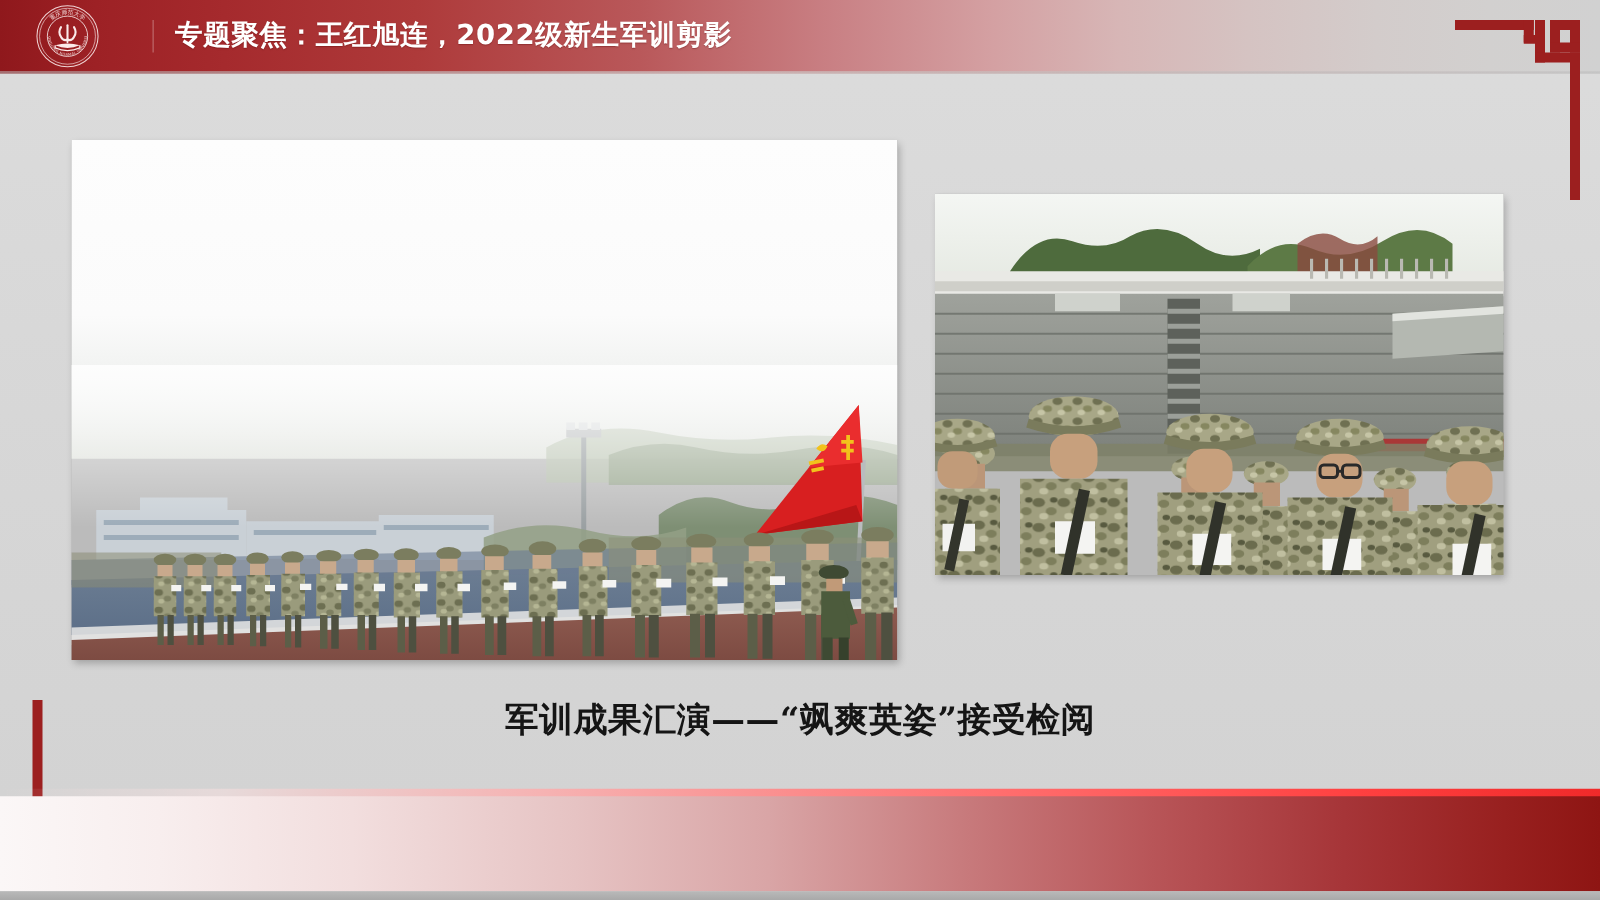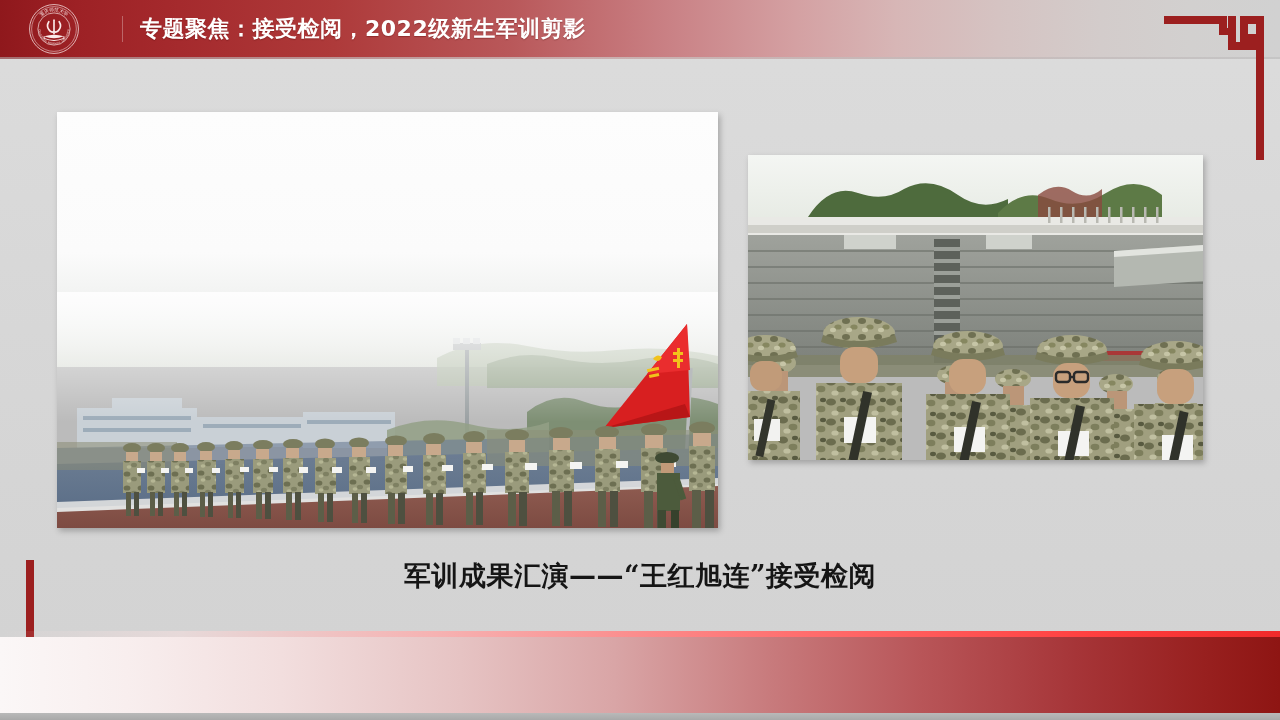--- a/index.html
+++ b/index.html
@@ -136,21 +136,21 @@
       <g stroke="#fbeaea" stroke-width="3.2" fill="none" stroke-linecap="round">
         <path d="M40 36 q-5 8 0 15 q4 7 10 4"></path>
         <path d="M60 36 q5 8 0 15 q-4 7 -10 4"></path>
         <path d="M50 33 v26"></path>
       </g>
       <path d="M31 64 q19 -6 38 0 q-19 8 -38 0 z" fill="#fbeaea"></path>
       <path d="M31 64 v4 q19 8 38 0 v-4" fill="none" stroke="#fbeaea" stroke-width="2"></path>
     </svg>
   </div>
 
-  <div class="header-title">专题聚焦：接受检阅，2022级新生军训剪影</div>
+  <div class="header-title">专题聚焦：王红旭连，2022级新生军训剪影</div>
 
   <div class="ornament-tr">
     <svg viewBox="0 0 108 160" preserveAspectRatio="none">
       <g fill="#9c1f1f">
         <rect x="2" y="8" width="63" height="8"></rect>
         <rect x="57" y="8" width="8" height="18"></rect>
         <rect x="57" y="20" width="14" height="7"></rect>
         <rect x="66" y="8" width="8" height="34"></rect>
         <rect x="66" y="34" width="36" height="8"></rect>
         <rect x="78" y="8" width="24" height="8"></rect>
@@ -563,21 +563,21 @@
           <path d="M-3 17 q35 11 70 0 l2 7 q-37 12 -74 0 z" fill="#7a7b5c"></path>
           <rect x="13" y="28" width="37" height="35" rx="14" fill="#c7a07d"></rect>
           <rect x="-10" y="63" width="84" height="80" fill="url(#camoR)"></rect>
           <rect x="18" y="94" width="31" height="25" fill="#f4f4f2"></rect>
           <rect x="29" y="70" width="9" height="64" fill="#30322a" transform="rotate(12 33 102)"></rect>
         </g>
       </g>
     </svg>
   </div>
 
-  <div class="caption">军训成果汇演——“王红旭连”接受检阅</div>
+  <div class="caption">军训成果汇演——“飒爽英姿”接受检阅</div>
 
   <div class="ornament-bl">
     <svg viewBox="0 0 108 160" preserveAspectRatio="none">
       <g fill="#9c1f1f">
         <rect x="14" y="8" width="8" height="118"></rect>
         <rect x="14" y="118" width="36" height="8"></rect>
         <rect x="42" y="118" width="8" height="26"></rect>
         <rect x="14" y="136" width="8" height="16"></rect>
         <rect x="6" y="136" width="24" height="8"></rect>
         <rect x="6" y="136" width="8" height="18"></rect>

